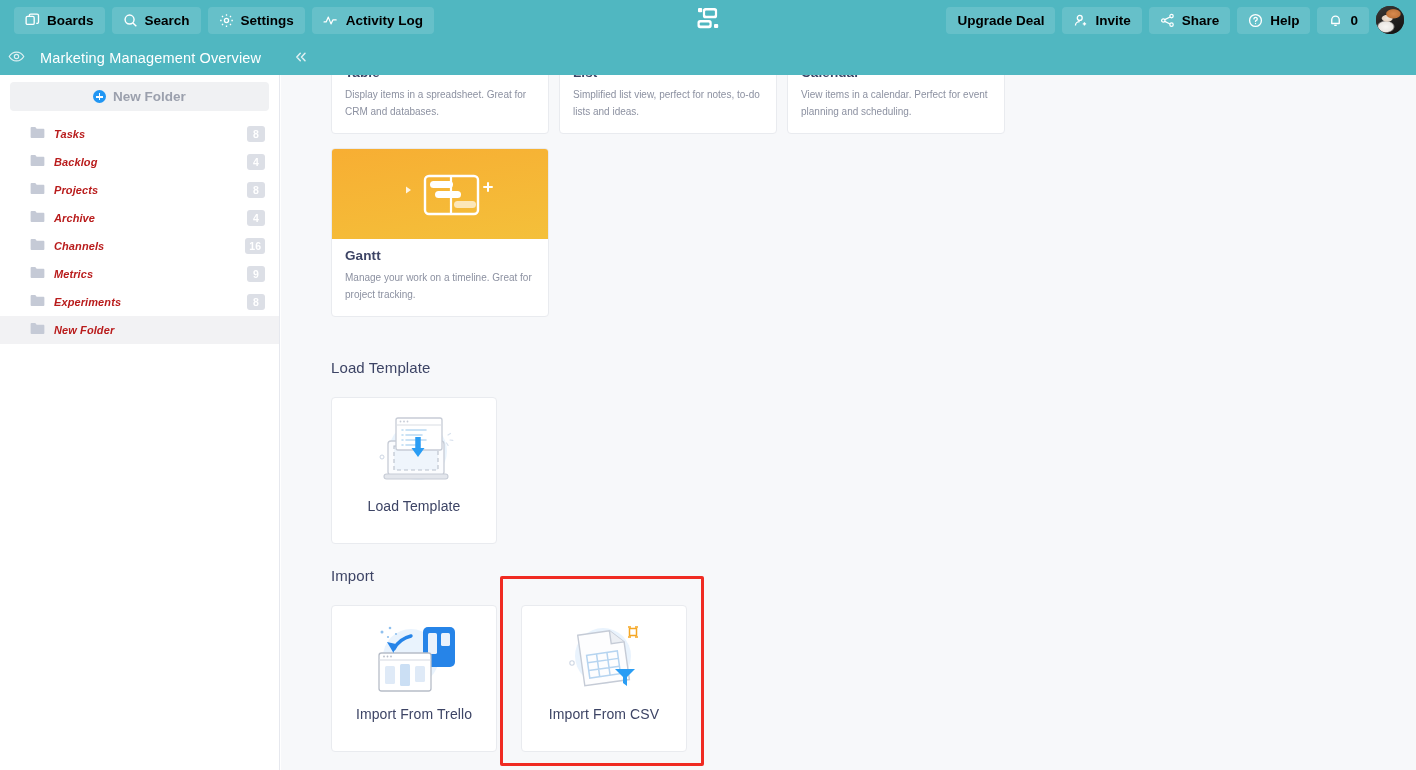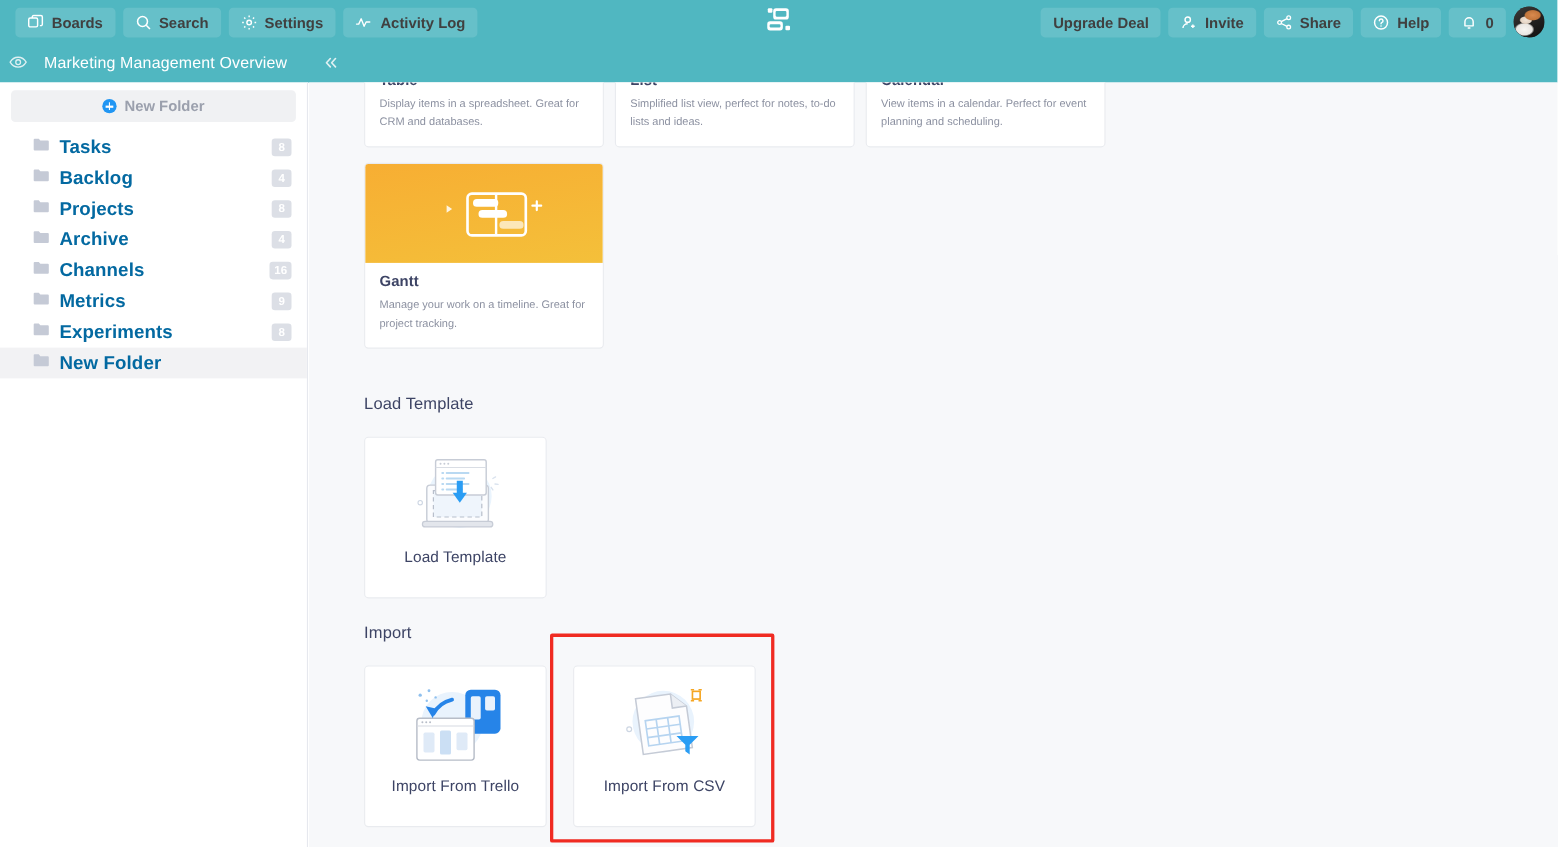--- a/index.html
+++ b/index.html
@@ -15,21 +15,21 @@
     position: absolute; left: 0; top: 0; width: 1416px; height: 40px;
     background: #50b7c1;
     display: flex; align-items: center;
   }
   .tb-left { display: flex; align-items: center; gap: 7px; margin-left: 14px; }
   .tb-btn {
     display: flex; align-items: center; gap: 7px;
     height: 27px; padding: 0 11px;
     background: rgba(255,255,255,0.13);
     border-radius: 4px; cursor: pointer;
-    color: #404040; font-size: 13.5px; font-weight: bold;
+    color: #000000; font-size: 13.5px; font-weight: bold;
     white-space: nowrap;
   }
   .tb-btn svg { display: block; }
   .tb-center {
     position: absolute; left: 50%; top: 50%;
     transform: translate(-50%, -50%);
   }
   .tb-right {
     position: absolute; right: 12px; top: 0; height: 40px;
     display: flex; align-items: center; gap: 7px;
@@ -104,22 +104,22 @@
   .plus-circle:after  { top: 3px; left: 5.7px; height: 7px; width: 1.6px; }
 
   #folder-list { margin-top: 9px; }
   .folder-row {
     height: 28px; display: flex; align-items: center;
     padding: 0 14px 0 30px; cursor: pointer;
   }
   .folder-row.selected { background: #f2f2f4; }
   .folder-icon { flex: 0 0 auto; margin-right: 9px; }
   .folder-name {
-    flex: 1 1 auto; color: #0369a1;
-    font-size: 17px; font-weight: bold; letter-spacing: .1px;
+    flex: 1 1 auto; color: #b91c1c;
+    font-size: 11px; font-weight: bold; letter-spacing: .1px; font-style: italic;
   }
   .folder-count {
     flex: 0 0 auto; min-width: 18px; height: 16px; padding: 0 4px;
     background: #dcdfe6; border-radius: 3px;
     color: #ffffff; font-size: 10.5px; font-weight: bold;
     display: flex; align-items: center; justify-content: center;
   }
 
   
   #main {

